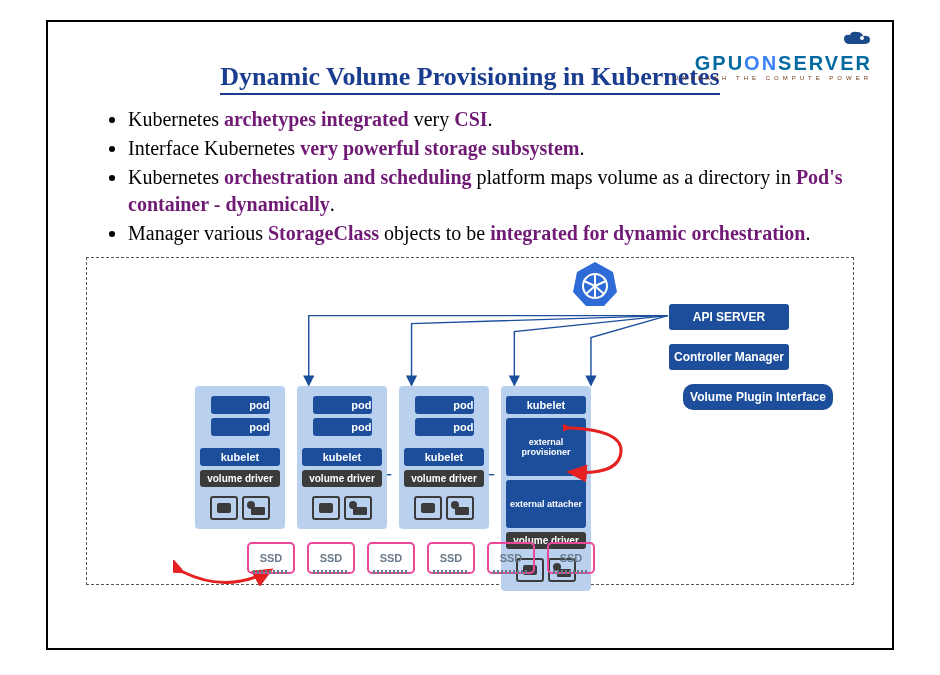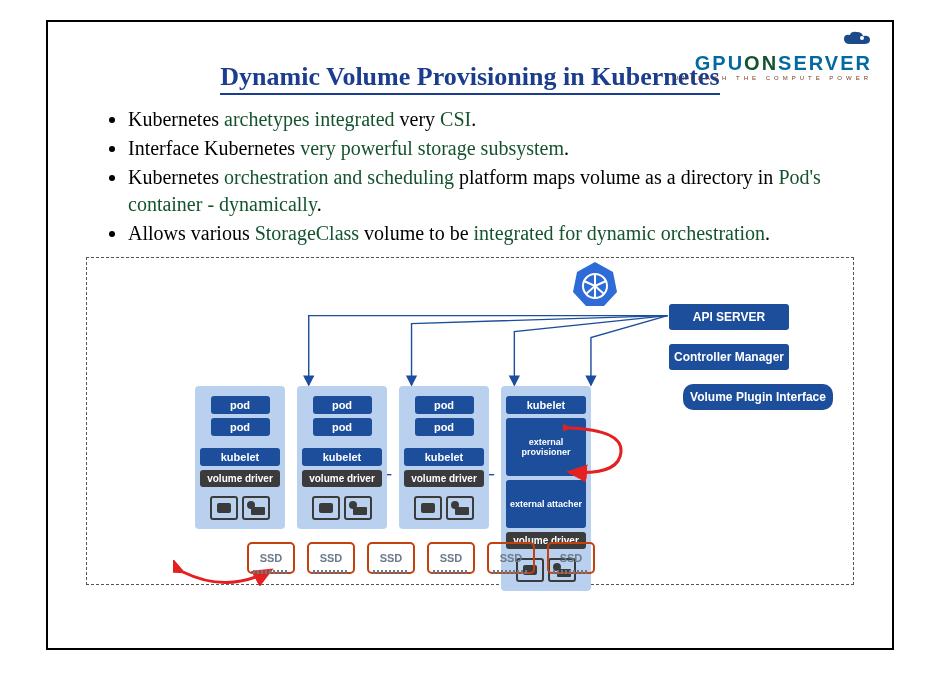--- a/index.html
+++ b/index.html
@@ -37,21 +37,21 @@
     color: #1a4a8a;
   }
   .logo-text {
     font-family: Arial, sans-serif;
     font-weight: 800;
     letter-spacing: 2px;
     font-size: 20px;
     margin-top: 2px;
   }
   .logo-text .g { color: #0369a1; }
-  .logo-text .o { color: #14532d; margin-top: 16px; }
+  .logo-text .o { color: #3b82f6; margin-top: 16px; }
   .logo-sub {
     font-family: Arial, sans-serif;
     font-size: 6px;
     letter-spacing: 4px;
     color: #7a3a1d;
     margin-top: 2px;
   }
 
   
   .title {
@@ -72,21 +72,21 @@
     margin: 0 0 10px 52px;
     padding: 0;
     list-style: disc;
     color: #000;
     font-size: 20px;
     line-height: 1.35;
   }
   ul.bullets li {
     margin-bottom: 2px;
   }
-  .em { color: #14532d; font-weight: 400; }
+  .em { color: #701a75; font-weight: 700; }
 
   
   .diagram {
     position: relative;
     margin: 8px 10px 0 10px;
     border: 1px dashed #555;
     height: 328px;
     box-sizing: border-box;
     overflow: visible;
   }
@@ -127,21 +127,21 @@
     margin: 4px auto 0 auto;
     color: #fff;
     font-family: Arial, sans-serif;
     font-size: 11px;
     font-weight: 700;
     text-align: center;
     border-radius: 3px;
     padding: 3px 0;
   }
   .node .gap { height: 6px; }
-  .pill.blue  { background: #1c4e9c; width: 59px; }
+  .pill.blue  { background: #1c4e9c; width: 59px; text-align: right; }
   .pill.wide  { background: #1c4e9c; width: 80px; margin-top: 6px; }
   .pill.dark  { background: #3b3b3b; width: 80px; font-size: 10px; }
   .hw {
     margin: 6px auto 0 auto;
     width: 68px;
     height: 30px;
     display: flex;
     gap: 4px;
     align-items: center;
     justify-content: center;
@@ -202,21 +202,21 @@
   .ssd-row {
     position: absolute;
     left: 160px;
     bottom: 10px;
     display: flex;
     gap: 12px;
   }
   .ssd {
     width: 48px;
     height: 32px;
-    border: 2px solid #c2410c;
+    border: 2px solid #ec4899;
     border-radius: 5px;
     display: flex;
     align-items: center;
     justify-content: center;
     font-family: Arial, sans-serif;
     font-weight: 800;
     font-size: 11px;
     color: #6a7a8a;
     position: relative;
     box-sizing: border-box;
@@ -257,21 +257,21 @@
       <li>
         <span>Kubernetes </span><span class="em">archetypes integrated</span><span> very </span><span class="em">CSI</span><span>.</span>
       </li>
       <li>
         <span>Interface Kubernetes </span><span class="em">very powerful storage subsystem</span><span>.</span>
       </li>
       <li>
         <span>Kubernetes </span><span class="em">orchestration and scheduling</span><span> platform maps volume as a directory in </span><span class="em">Pod's container - dynamically</span><span>.</span>
       </li>
       <li>
-        <span>Allows various </span><span class="em">StorageClass</span><span> volume to be </span><span class="em">integrated for dynamic orchestration</span><span>.</span>
+        <span>Manager various </span><span class="em">StorageClass</span><span> objects to be </span><span class="em">integrated for dynamic orchestration</span><span>.</span>
       </li>
     </ul>
 
     <div class="diagram">
 
       <div class="klogo">
         <svg width="48" height="48" viewBox="0 0 48 48">
           <polygon points="24,2 42,12 46,32 33,46 15,46 2,32 6,12" fill="#2f6bd6"></polygon>
           <circle cx="24" cy="26" r="12" fill="none" stroke="#fff" stroke-width="2"></circle>
           <g stroke="#fff" stroke-width="2">

